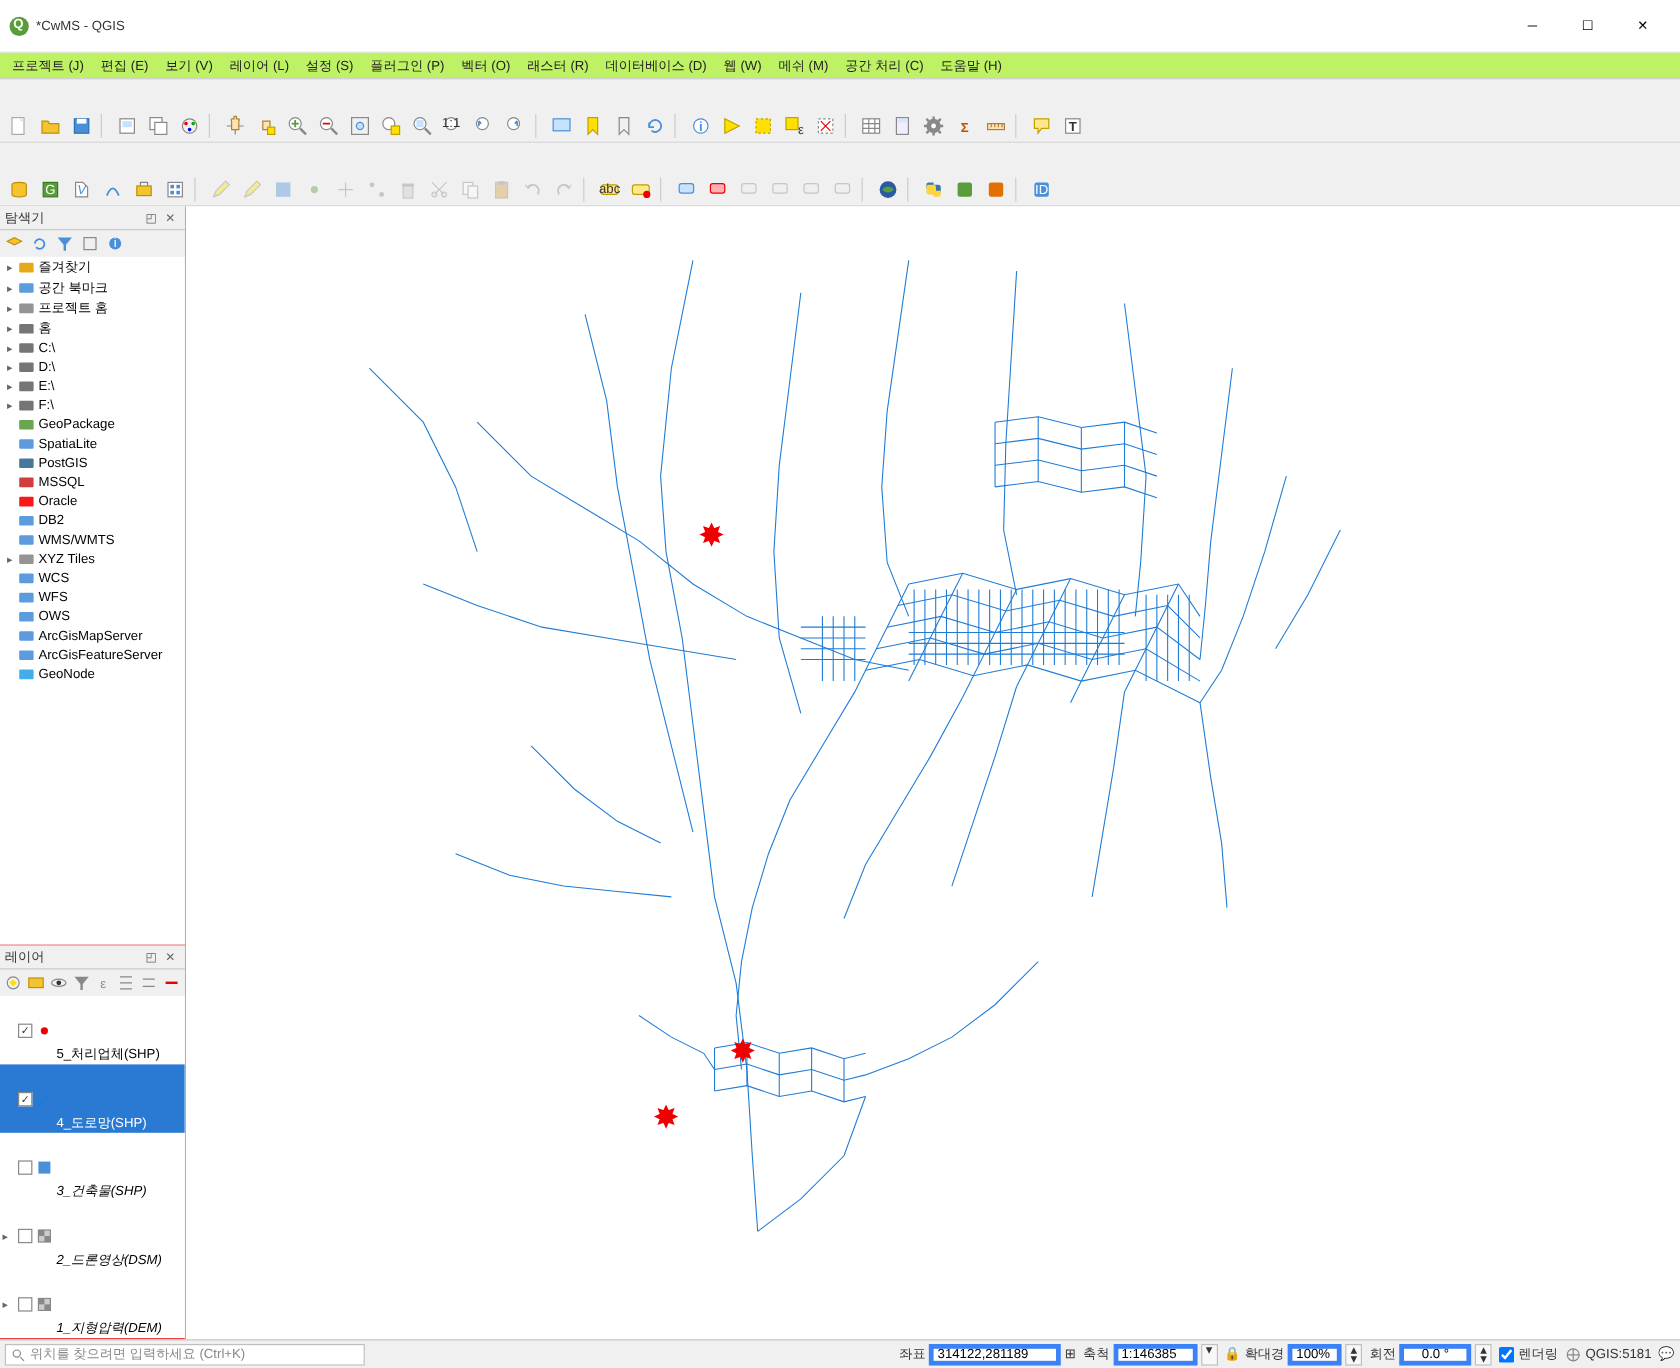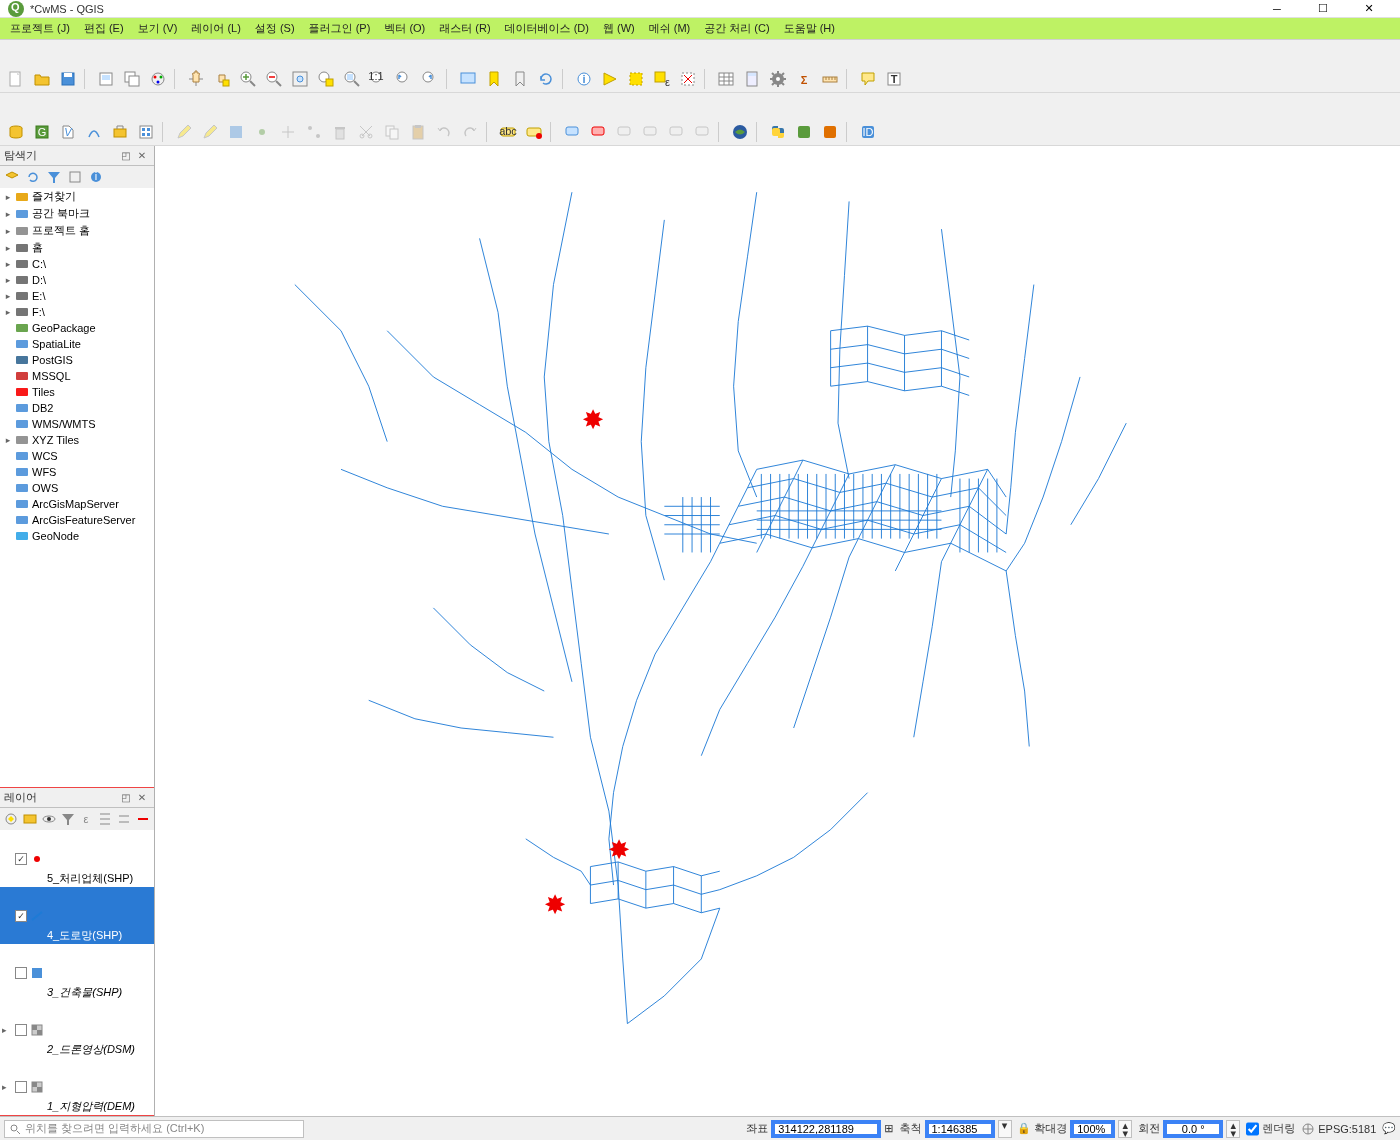--- a/index.html
+++ b/index.html
@@ -1,17 +1,17 @@
 <!DOCTYPE html>
 <html><head>
 <meta charset="utf-8">
 <style>
 * { margin: 0; padding: 0; box-sizing: border-box; font-family: "Malgun Gothic", "Segoe UI", Tahoma, sans-serif; font-size: 11px; }
 body { background: #f0f0f0; width: 1400px; height: 1140px; overflow: hidden; display: flex; flex-direction: column; }
-.titlebar { height: 18px; background: #fff; display: flex; align-items: center; padding: 0 8px; border-bottom: 1px solid #e0e0e0; }
+.titlebar { height: 44px; background: #fff; display: flex; align-items: center; padding: 0 8px; border-bottom: 1px solid #e0e0e0; }
 .titlebar .qgis-icon { width: 16px; height: 16px; background: #5a9b3c; border-radius: 50%; margin-right: 6px; position: relative; }
 .titlebar .qgis-icon::after { content: "Q"; color: #fff; font-weight: bold; position: absolute; left: 3px; top: 0; font-size: 11px; }
 .titlebar .title { flex: 1; color: #333; }
 .winbtns { display: flex; gap: 0; }
 .winbtn { width: 46px; height: 28px; display: flex; align-items: center; justify-content: center; cursor: pointer; }
 .menubar { height: 22px; background: #bef264; display: flex; align-items: center; padding: 0 4px; gap: 2px; border-bottom: 1px solid #d0d0d0; }
 .menuitem { padding: 2px 6px; cursor: pointer; color: #222; }
 .toolbar { height: 28px; background: #f0f0f0; display: flex; align-items: center; padding: 2px 4px; gap: 2px; border-bottom: 1px solid #d8d8d8; margin-top: 25px; }
 .tbtn { width: 24px; height: 24px; display: flex; align-items: center; justify-content: center; cursor: pointer; border: 1px solid transparent; border-radius: 2px; }
 .tbtn svg { width: 18px; height: 18px; }
@@ -606,21 +606,21 @@
             </span>
             <span>MSSQL</span>
           </div>
           <div class="treeitem">
             <span class="exp"></span>
             <span class="ticon">
               <svg width="14" height="12">
                 <rect x="1" y="2" width="12" height="8" fill="#f80000" rx="1" opacity="0.9"></rect>
               </svg>
             </span>
-            <span>Tiles</span>
+            <span>Oracle</span>
           </div>
           <div class="treeitem">
             <span class="exp"></span>
             <span class="ticon">
               <svg width="14" height="12">
                 <rect x="1" y="2" width="12" height="8" fill="#4a90d9" rx="1" opacity="0.9"></rect>
               </svg>
             </span>
             <span>DB2</span>
           </div>
@@ -917,16 +917,16 @@
   </div>
   <div class="sfield">
     <input type="checkbox" checked="" style="">
     <span>렌더링</span>
   </div>
   <div class="sfield">
     <svg width="14" height="14">
         <circle cx="7" cy="7" r="5" fill="none" stroke="#888"></circle>
         <path d="M2 7 L12 7 M7 2 L7 12" stroke="#888"></path>
       </svg>
-    <span>EPSG:5181</span>
+    <span>QGIS:5181</span>
   </div>
   <span>💬</span>
 </div>
 
 </body></html>

